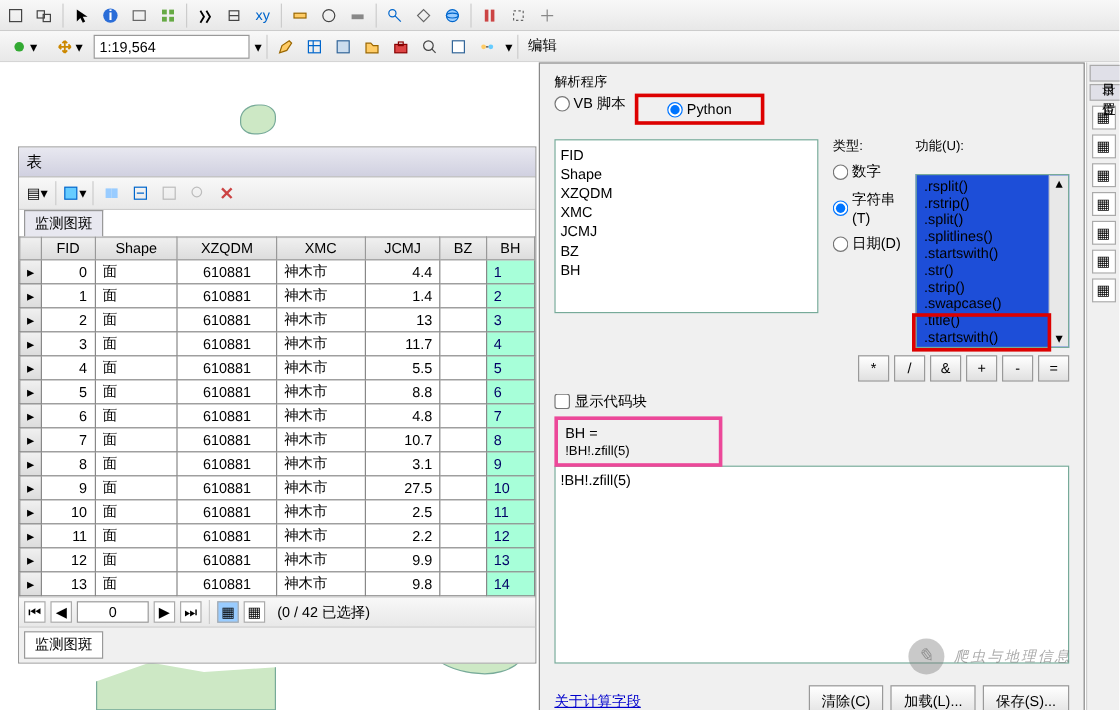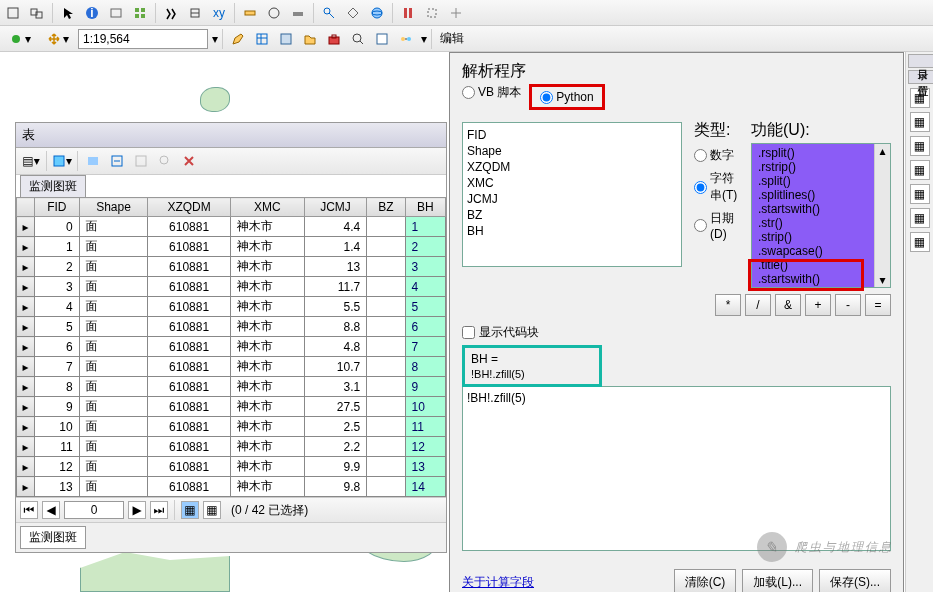--- a/index.html
+++ b/index.html
@@ -32,29 +32,29 @@
 .data-table td.bh { background: #a7ffd9; text-align: left; padding-left: 6px; color: #006; }
 .table-nav { background: linear-gradient(#f8f8f8, #e8e8e8); padding: 2px 4px; display: flex; align-items: center; gap: 4px; border-top: 1px solid #ccc; }
 .nav-btn { width: 18px; height: 18px; border: 1px solid #aaa; background: #fff; display: flex; align-items: center; justify-content: center; cursor: pointer; }
 .nav-input { width: 60px; height: 18px; border: 1px solid #999; text-align: center; }
 .table-bottom-tab { padding: 3px 4px; background: #f0f0f0; border-top: 1px solid #ccc; }
 .btab { padding: 2px 8px; border: 1px solid #999; background: #fff; display: inline-block; }
 
 .calc-panel { position: absolute; left: 449px; top: 0; width: 455px; height: 575px; background: #f0f0f0; border: 1px solid #888; }
 .calc-title { background: #fff; padding: 4px 8px; border-bottom: 1px solid #ccc; font-size: 12px; height: 22px; }
 .calc-body { padding: 8px 12px; }
-.calc-section-label { font-size: 16px; margin-bottom: 2px; }
+.calc-section-label { font-size: 11px; margin-bottom: 2px; }
 .radio-group { display: flex; gap: 8px; align-items: flex-start; }
 .radio-group.col { flex-direction: column; align-items: flex-start; gap: 6px; }
 .radio-item { display: flex; align-items: center; gap: 3px; }
-.red-box { border: 3px solid #14b8a6; padding: 2px; }
+.red-box { border: 3px solid #ec4899; padding: 2px; }
 .red-box-inline { border: 3px solid #d00; display: inline-block; }
 
 .fields-box { width: 220px; height: 145px; background: #fff; border: 1px solid #7a9; padding: 4px; overflow: auto; margin-top: 2px; }
-.func-box { width: 140px; height: 145px; background: #8b5cf6; border: 1px solid #7a9; padding: 2px 0; overflow: hidden; margin-top: 2px; font-size: 11px; position: relative; }
+.func-box { width: 128px; height: 145px; background: #1d4ed8; border: 1px solid #7a9; padding: 2px 0; overflow: hidden; margin-top: 16px; font-size: 11px; position: relative; }
 .func-item { padding: 0 6px; line-height: 14px; }
 .func-scroll { position: absolute; right: 0; top: 0; width: 16px; height: 100%; background: #e8e8e8; border-left: 1px solid #ccc; display: flex; flex-direction: column; justify-content: space-between; align-items: center; }
 
 .op-buttons { display: flex; gap: 4px; margin-top: 6px; justify-content: flex-end; }
 .op-btn { width: 26px; height: 22px; border: 1px solid #999; background: linear-gradient(#fff, #e0e0e0); display: flex; align-items: center; justify-content: center; cursor: pointer; }
 
 .code-check { margin: 8px 0 4px 0; display: flex; align-items: center; gap: 4px; }
 .expr-label { font-size: 12px; margin-bottom: 2px; }
 .expr-box { width: 100%; height: 165px; background: #fff; border: 1px solid #7a9; padding: 4px; font-size: 11px; }
 
@@ -467,21 +467,21 @@
 
   <div class="calc-panel">
     <div class="calc-body">
       <div class="calc-section-label">解析程序</div>
       <div class="radio-group" style="margin-bottom:10px;">
         <label class="radio-item">
             <input type="radio" name="parser" style="">
             <span>VB 脚本</span>
           </label>
         <span class="red-box-inline">
-            <label class="radio-item" style="padding:3px 8px;">
+            <label class="radio-item" style="padding:3px 24px;">
               <input type="radio" name="parser" checked="" style="">
               <span>Python</span>
             </label>
           </span>
       </div>
 
       <div style="display:flex; gap:12px;">
         <div>
           <div class="fields-box" id="fields-list">
               <div style="line-height: 16px;">FID</div>

